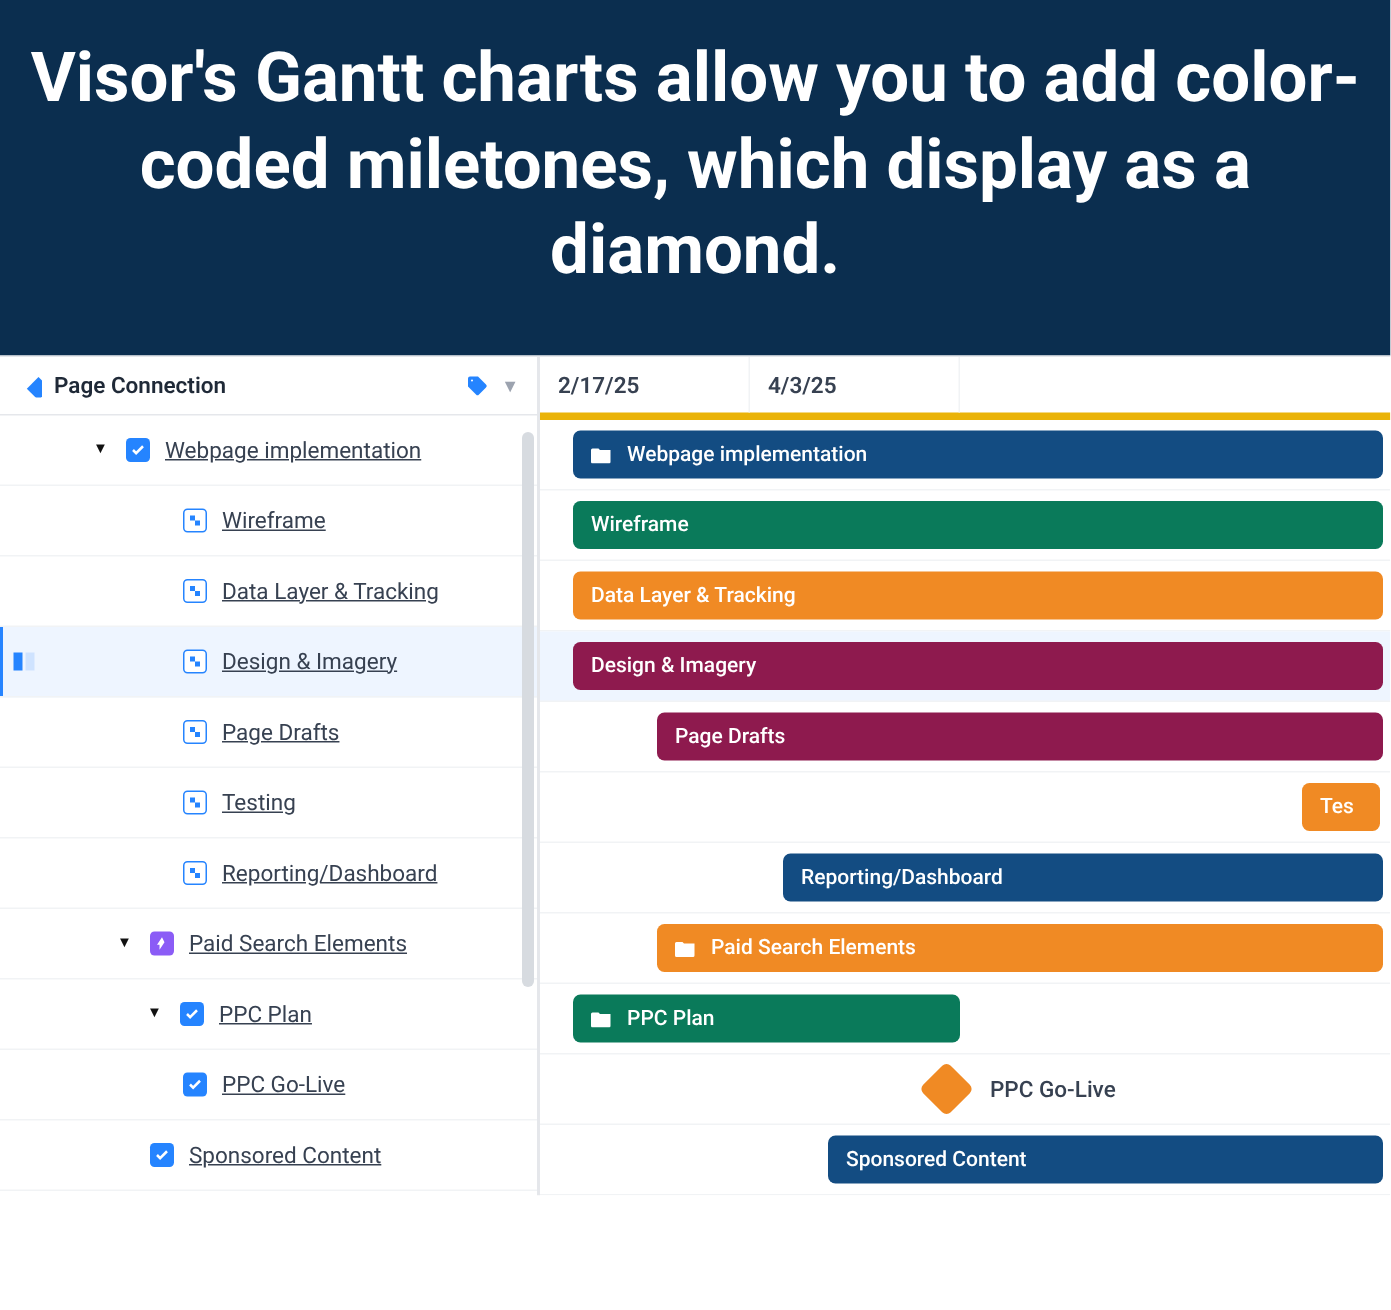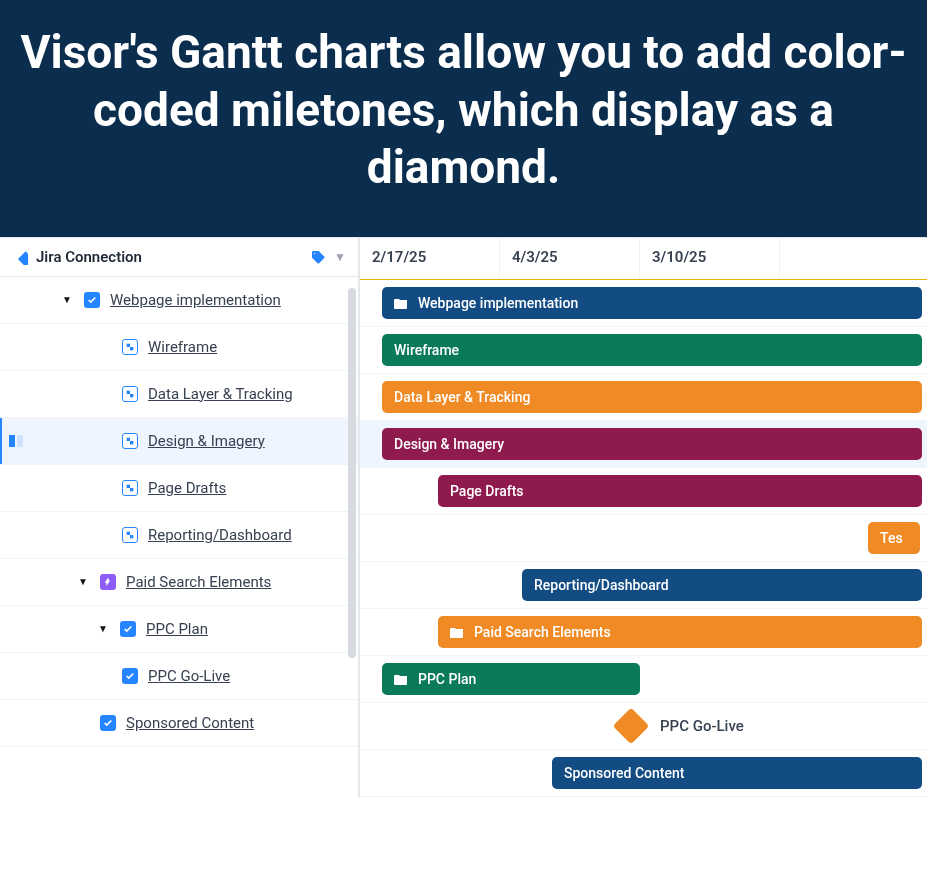--- a/index.html
+++ b/index.html
@@ -25,21 +25,21 @@
 .icon svg { width: 10px; height: 10px; }
 .ic-check { background: #2584ff; }
 .ic-sub { background: #fff; border: 1.5px solid #2584ff; }
 .ic-epic { background: #8b5cf6; }
 .node-label { text-decoration: underline; color: #374151; cursor: pointer; }
 .sel-indicator { position: absolute; left: 8px; color: #2584ff; display: none; }
 .tree-row.selected .sel-indicator { display: inline-flex; }
 .scroll-thumb { position: absolute; right: 2px; top: 50px; width: 8px; height: 370px; background: #d7dbe0; border-radius: 4px; }
 
 .gantt { flex: 1; overflow: hidden; background: #fff; }
-.g-header { display: flex; height: 42px; border-bottom: 1px solid #eab308; }
+.g-header { display: flex; height: 42px; border-bottom: 5px solid #eab308; }
 .g-col { width: 140px; padding: 10px 12px; font-size: 15px; font-weight: 600; color: #374151; border-right: 1px solid #f1f3f5; }
 .g-body { position: relative; }
 .g-row { position: relative; height: 47px; border-bottom: 1px solid #f1f3f5; }
 .g-row.selected { background: #eef5ff; }
 .bar { position: absolute; top: 7px; height: 32px; border-radius: 5px; display: flex; align-items: center; padding: 0 12px; color: #fff; font-size: 14px; font-weight: 500; white-space: nowrap; }
 .bar .folder { margin-right: 10px; display: inline-flex; }
 .milestone-wrap { position: absolute; top: 7px; display: flex; align-items: center; height: 32px; }
 .diamond { width: 26px; height: 26px; transform: rotate(45deg); border-radius: 4px; margin-right: 16px; }
 .milestone-label { color: #374151; font-size: 15px; font-weight: 500; }
 .c-navy { background: #134c82; }
@@ -55,21 +55,21 @@
 </div>
 
 <div class="app">
   <div class="sidebar">
     <div class="sb-header">
       <span class="jira">
         <svg width="16" height="16" viewBox="0 0 16 16">
             <rect x="8" y="0" width="11" height="11" transform="rotate(45 8 8)" fill="#2584ff"></rect>
           </svg>
       </span>
-      <span>Jira Connection</span>
+      <span>Page Connection</span>
       <span class="spacer"></span>
       <span class="tag">
         <svg width="16" height="16" viewBox="0 0 24 24" fill="#2584ff">
             <path d="M21 11l-8-8H5a2 2 0 0 0-2 2v8l8 8a2 2 0 0 0 3 0l7-7a2 2 0 0 0 0-3zM7 8a1 1 0 1 1 1-1 1 1 0 0 1-1 1z"></path>
           </svg>
       </span>
       <span class="caret">▼</span>
     </div>
     <div id="tree">
         <div class="tree-row lvl0">
@@ -123,20 +123,29 @@
           </span>
           <span class="node-label">Page Drafts</span>
         </div>
         <div class="tree-row lvl1">
           <span class="icon ic-sub">
             <svg viewBox="0 0 12 12">
               <rect x="2" y="2" width="4" height="4" fill="#2584ff"></rect>
               <rect x="6" y="6" width="4" height="4" fill="#2584ff"></rect>
             </svg>
           </span>
+          <span class="node-label">Testing</span>
+        </div>
+        <div class="tree-row lvl1">
+          <span class="icon ic-sub">
+            <svg viewBox="0 0 12 12">
+              <rect x="2" y="2" width="4" height="4" fill="#2584ff"></rect>
+              <rect x="6" y="6" width="4" height="4" fill="#2584ff"></rect>
+            </svg>
+          </span>
           <span class="node-label">Reporting/Dashboard</span>
         </div>
         <div class="tree-row lvla">
           <span class="chev">▼</span>
           <span class="icon ic-epic">
             <svg viewBox="0 0 12 12">
               <path d="M6 1l2 4-4 6 0-4-2 0z" fill="#fff"></path>
             </svg>
           </span>
           <span class="node-label">Paid Search Elements</span>
@@ -167,21 +176,20 @@
           <span class="node-label">Sponsored Content</span>
         </div>
       </div>
     <div class="scroll-thumb"></div>
   </div>
 
   <div class="gantt">
     <div class="g-header">
       <div class="g-col">2/17/25</div>
       <div class="g-col">4/3/25</div>
-      <div class="g-col">3/10/25</div>
     </div>
     <div class="g-body" id="gbody">
         <div class="g-row">
           <div class="bar c-navy" style="left: 22px; width: 540px;">
             <span class="folder">
               <svg width="14" height="12" viewBox="0 0 14 12" fill="#fff">
                 <path d="M1 2h4l1 1h7v8a1 1 0 0 1-1 1H1a1 1 0 0 1-1-1V3a1 1 0 0 1 1-1z"></path>
               </svg>
             </span>
             <span>Webpage implementation</span>

